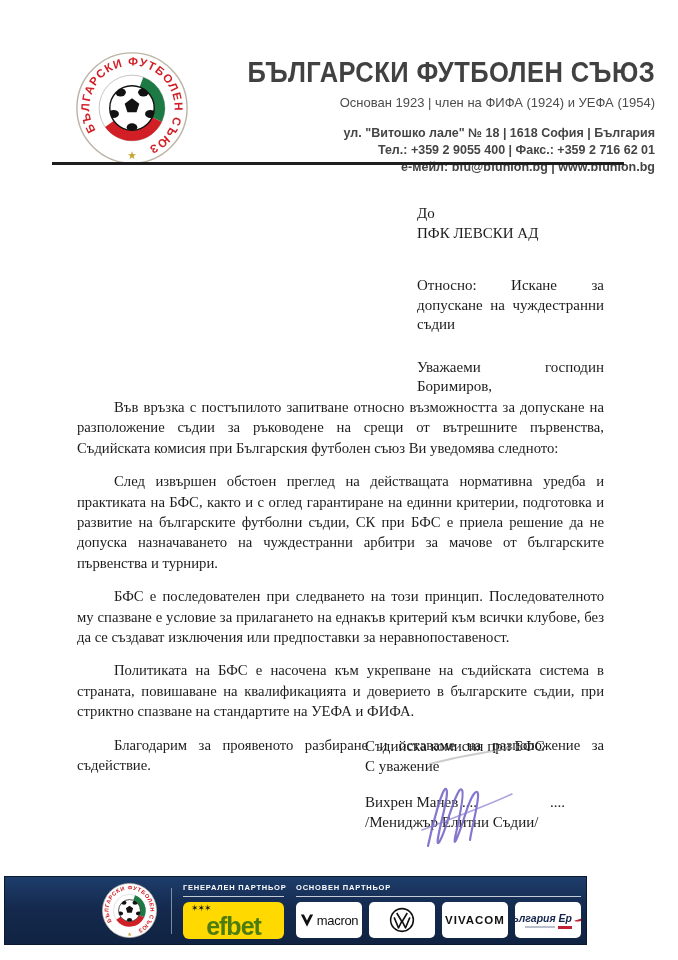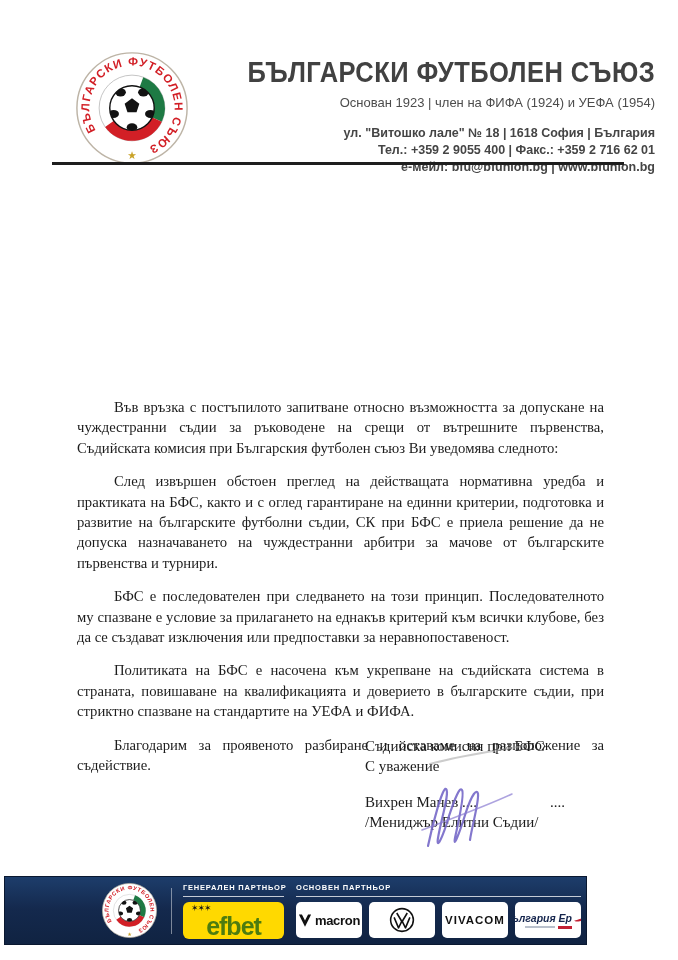--- a/index.html
+++ b/index.html
@@ -56,21 +56,21 @@
   .tiles-row { display:flex; gap:7px; margin-top:5px; }
   .tile { background:#fff; border-radius:5px; height:36px; flex:1;
           display:flex; align-items:center; justify-content:center; overflow:hidden; }
   .tile-efbet { margin-top:5px; height:37px; width:101px; background:#ffd900;
                 border-radius:6px; position:relative;
                 display:flex; align-items:center; justify-content:center; }
   .efbet-txt { font-size:25px; font-weight:700; color:#4d7c0f; letter-spacing:-1px;
                line-height:1; margin-top:13px; }
   .efbet-stars { position:absolute; left:8px; top:1px; font-size:9px; color:#141414;
                  letter-spacing:-1px; }
-  .macron-txt { font-size:13px; font-weight:700; color:#111; margin-left:3px; letter-spacing:-.3px; }
+  .macron-txt { font-size:13px; font-weight:400; color:#111; margin-left:3px; letter-spacing:-.3px; }
   .vivacom-txt { font-size:11.5px; font-weight:700; color:#111; letter-spacing:1px; }
   .bgair { display:flex; flex-direction:column; align-items:center; }
   .bgair-row { display:flex; align-items:center; gap:2px; }
   .bgair-txt { font-size:10.5px; font-weight:700; font-style:italic; color:#15254d; white-space:nowrap; }
   .bgair-sub { display:flex; gap:3px; margin-top:2px; align-items:center; }
   .bgair-sub .ln1 { width:30px; height:2px; background:#b9c0cc; }
   .bgair-sub .ln2 { width:14px; height:3px; background:#c22033; }
 </style>
 </head>
 <body>
@@ -118,23 +118,29 @@
     <div class="founded">Основан 1923 | член на ФИФА (1924) и УЕФА (1954)</div>
     <div class="contact">
       <div>ул. "Витошко лале" № 18 | 1618 София | България</div>
       <div>Тел.: +359 2 9055 400 | Факс.: +359 2 716 62 01</div>
       <div>е-мейл: bfu@bfunion.bg | www.bfunion.bg</div>
     </div>
   </div>
 
   <div class="rule"></div>
 
+  <div class="recipient">
+    <div>До</div>
+    <div>ПФК ЛЕВСКИ АД</div>
+    <div class="subject">Относно: Искане за допускане на чуждестранни съдии</div>
+    <div class="salutation">Уважаеми господин Боримиров,</div>
+  </div>
 
   <div class="body-block">
-    <p>Във връзка с постъпилото запитване относно възможността за допускане на чуждестранни съдии за ръководене на срещи от вътрешните първенства, Съдийската комисия при Българския футболен съюз Ви уведомява следното:</p>
+    <p>Във връзка с постъпилото запитване относно възможността за допускане на разположение съдии за ръководене на срещи от вътрешните първенства, Съдийската комисия при Българския футболен съюз Ви уведомява следното:</p>
     <p>След извършен обстоен преглед на действащата нормативна уредба и практиката на БФС, както и с оглед гарантиране на единни критерии, подготовка и развитие на българските футболни съдии, СК при БФС е приела решение да не допуска назначаването на чуждестранни арбитри за мачове от българските първенства и турнири.</p>
     <p>БФС е последователен при следването на този принцип. Последователното му спазване е условие за прилагането на еднакъв критерий към всички клубове, без да се създават изключения или предпоставки за неравнопоставеност.</p>
     <p>Политиката на БФС е насочена към укрепване на съдийската система в страната, повишаване на квалификацията и доверието в българските съдии, при стриктно спазване на стандартите на УЕФА и ФИФА.</p>
     <p>Благодарим за проявеното разбиране и оставаме на разположение за съдействие.</p>
   </div>
 
   <div class="closing">
     <div>Съдийска комисия при БФС</div>
     <div>С уважение</div>
     <div class="name-row">

